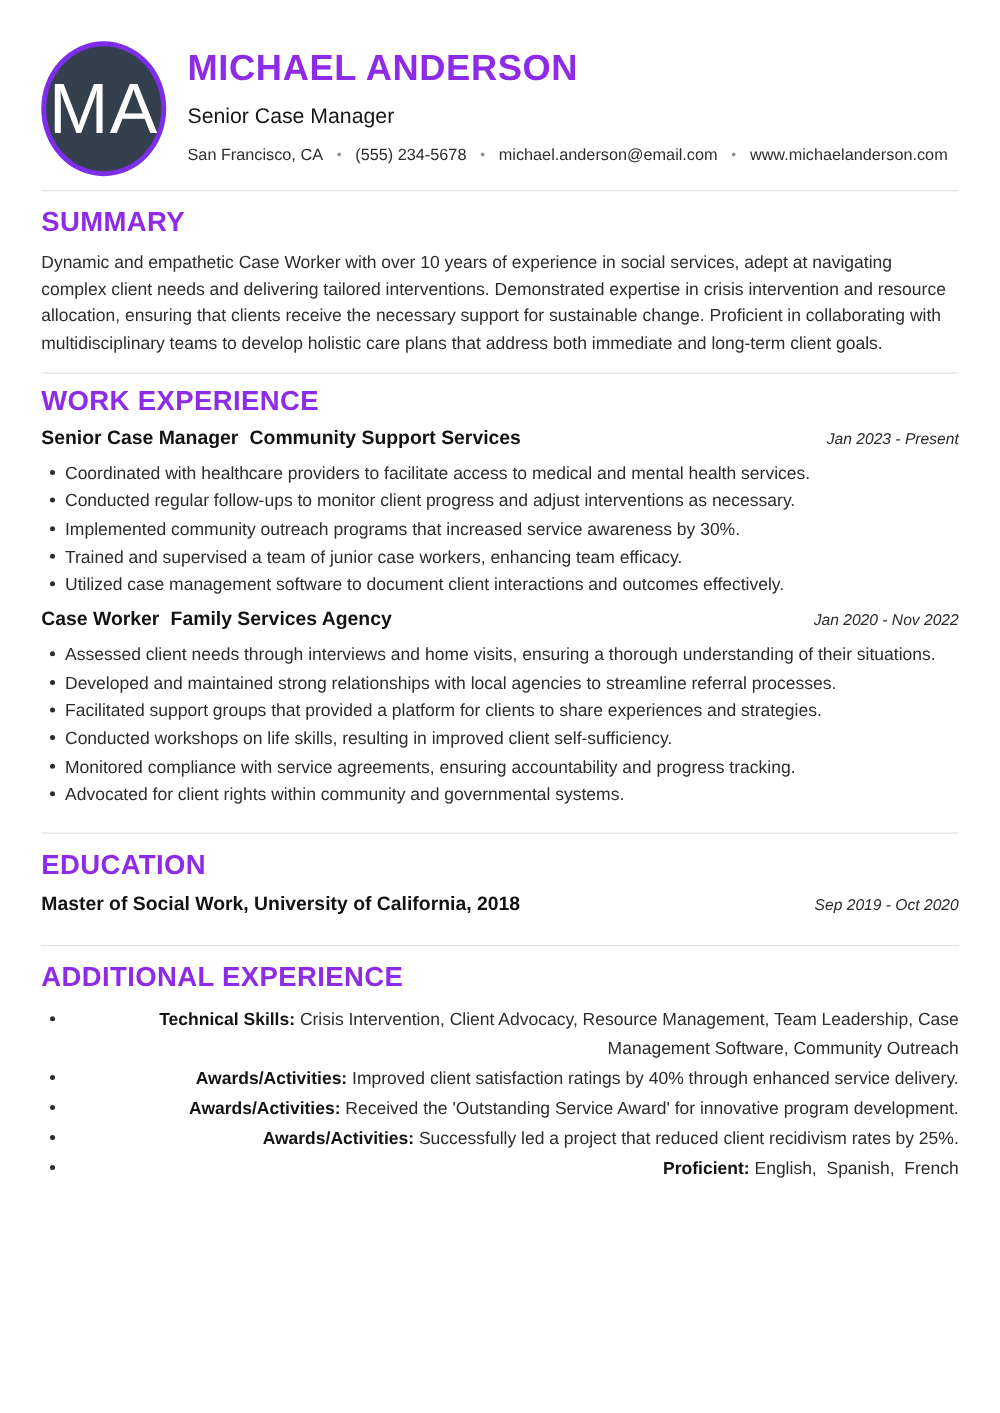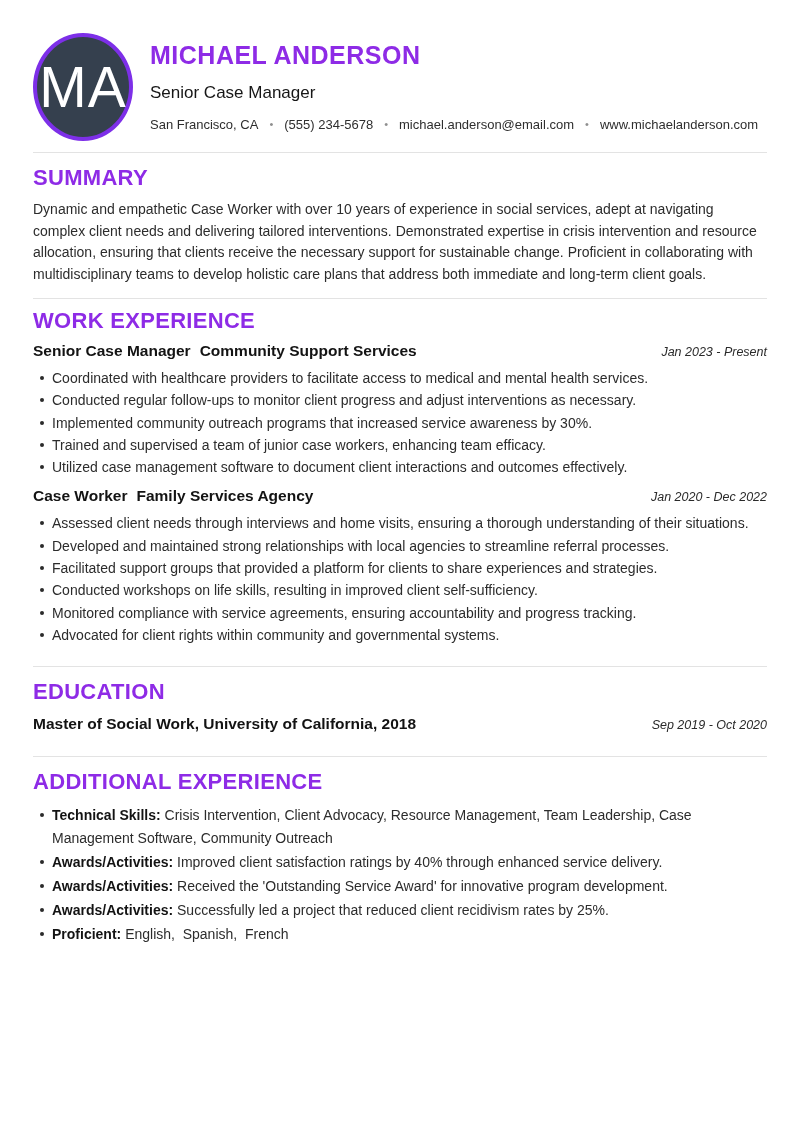--- a/index.html
+++ b/index.html
@@ -22,21 +22,21 @@
 
   
   .header{display:flex;align-items:flex-start;}
   .avatar{
     flex:0 0 auto;width:100px;height:108px;border:4px solid var(--avatar-ring);
     border-radius:50%;background:var(--avatar-bg);
     display:flex;align-items:center;justify-content:center;
   }
   .avatar span{color:#ffffff;font-size:57px;font-weight:400;letter-spacing:1px;}
   .header-text{margin-left:17px;padding-top:6px;min-width:0;}
-  .name{margin:0;font-size:25px;line-height:32px;font-weight:700;color:var(--accent);letter-spacing:0.5px;}
+  .name{margin:0;font-size:29px;line-height:32px;font-weight:700;color:var(--accent);letter-spacing:0.5px;}
   .role{margin-top:12px;font-size:17px;line-height:20px;font-weight:500;color:#161616;}
   .contact{margin-top:13px;font-size:13px;line-height:16px;color:#2e2e2e;white-space:nowrap;}
   .contact .sep{color:var(--muted);margin:0 11px;font-size:11px;vertical-align:1px;}
 
   hr{border:none;border-top:1px solid var(--divider);margin:0;}
   .hr-header{margin-top:11px;}
   .hr-summary{margin-top:13px;}
   .hr-work{margin-top:20px;}
   .hr-edu{margin-top:22px;}
 
@@ -53,21 +53,21 @@
   .row-split{display:flex;justify-content:space-between;align-items:baseline;}
   .job-position,.job-company,.edu-degree{font-size:15.5px;line-height:20px;font-weight:700;color:var(--text-strong);}
   .job-company{margin-left:9px;}
   .dates{font-size:12.5px;font-style:italic;color:#2a2a2a;white-space:nowrap;}
   .edu-row{margin-top:12px;}
 
   ul.bullets{list-style:none;margin:6px 0 0;padding:0;}
   ul.bullets li{position:relative;padding-left:19px;font-size:14px;line-height:22.3px;color:var(--text);}
   ul.bullets .dot{position:absolute;left:7px;top:9px;width:4px;height:4px;border-radius:50%;background:#2b2b2b;}
 
-  ul.info{list-style:none;margin:12px 0 0;padding:0;}
+  ul.info{list-style:none;margin:12px 0 0;padding:0;text-align:right;}
   ul.info li{position:relative;padding-left:19px;font-size:14px;line-height:23px;color:var(--text);}
   ul.info li + li{margin-top:1px;}
   ul.info .dot{position:absolute;left:7px;top:9px;width:4px;height:4px;border-radius:50%;background:#2b2b2b;}
   ul.info .label{font-weight:700;color:var(--text-strong);}
   .btext{white-space:pre-wrap;}
 </style>
 </head>
 <body>
 
 <div class="page">
@@ -109,21 +109,21 @@
             <li><span class="dot"></span><span class="btext">Trained and supervised a team of junior case workers, enhancing team efficacy.</span></li>
             <li><span class="dot"></span><span class="btext">Utilized case management software to document client interactions and outcomes effectively.</span></li>
           </ul>
   </div>
 
   <div class="job">
     <div class="row-split">
       <div>
         <span class="job-position">Case Worker</span><span class="job-company">Family Services Agency</span>
       </div>
-      <span class="dates">Jan 2020 - Dec 2022</span>
+      <span class="dates">Jan 2020 - Nov 2022</span>
     </div>
     <ul class="bullets">
             <li><span class="dot"></span><span class="btext">Assessed client needs through interviews and home visits, ensuring a thorough understanding of their situations.</span></li>
             <li><span class="dot"></span><span class="btext">Developed and maintained strong relationships with local agencies to streamline referral processes.</span></li>
             <li><span class="dot"></span><span class="btext">Facilitated support groups that provided a platform for clients to share experiences and strategies.</span></li>
             <li><span class="dot"></span><span class="btext">Conducted workshops on life skills, resulting in improved client self-sufficiency.</span></li>
             <li><span class="dot"></span><span class="btext">Monitored compliance with service agreements, ensuring accountability and progress tracking.</span></li>
             <li><span class="dot"></span><span class="btext">Advocated for client rights within community and governmental systems.</span></li>
           </ul>
   </div>

